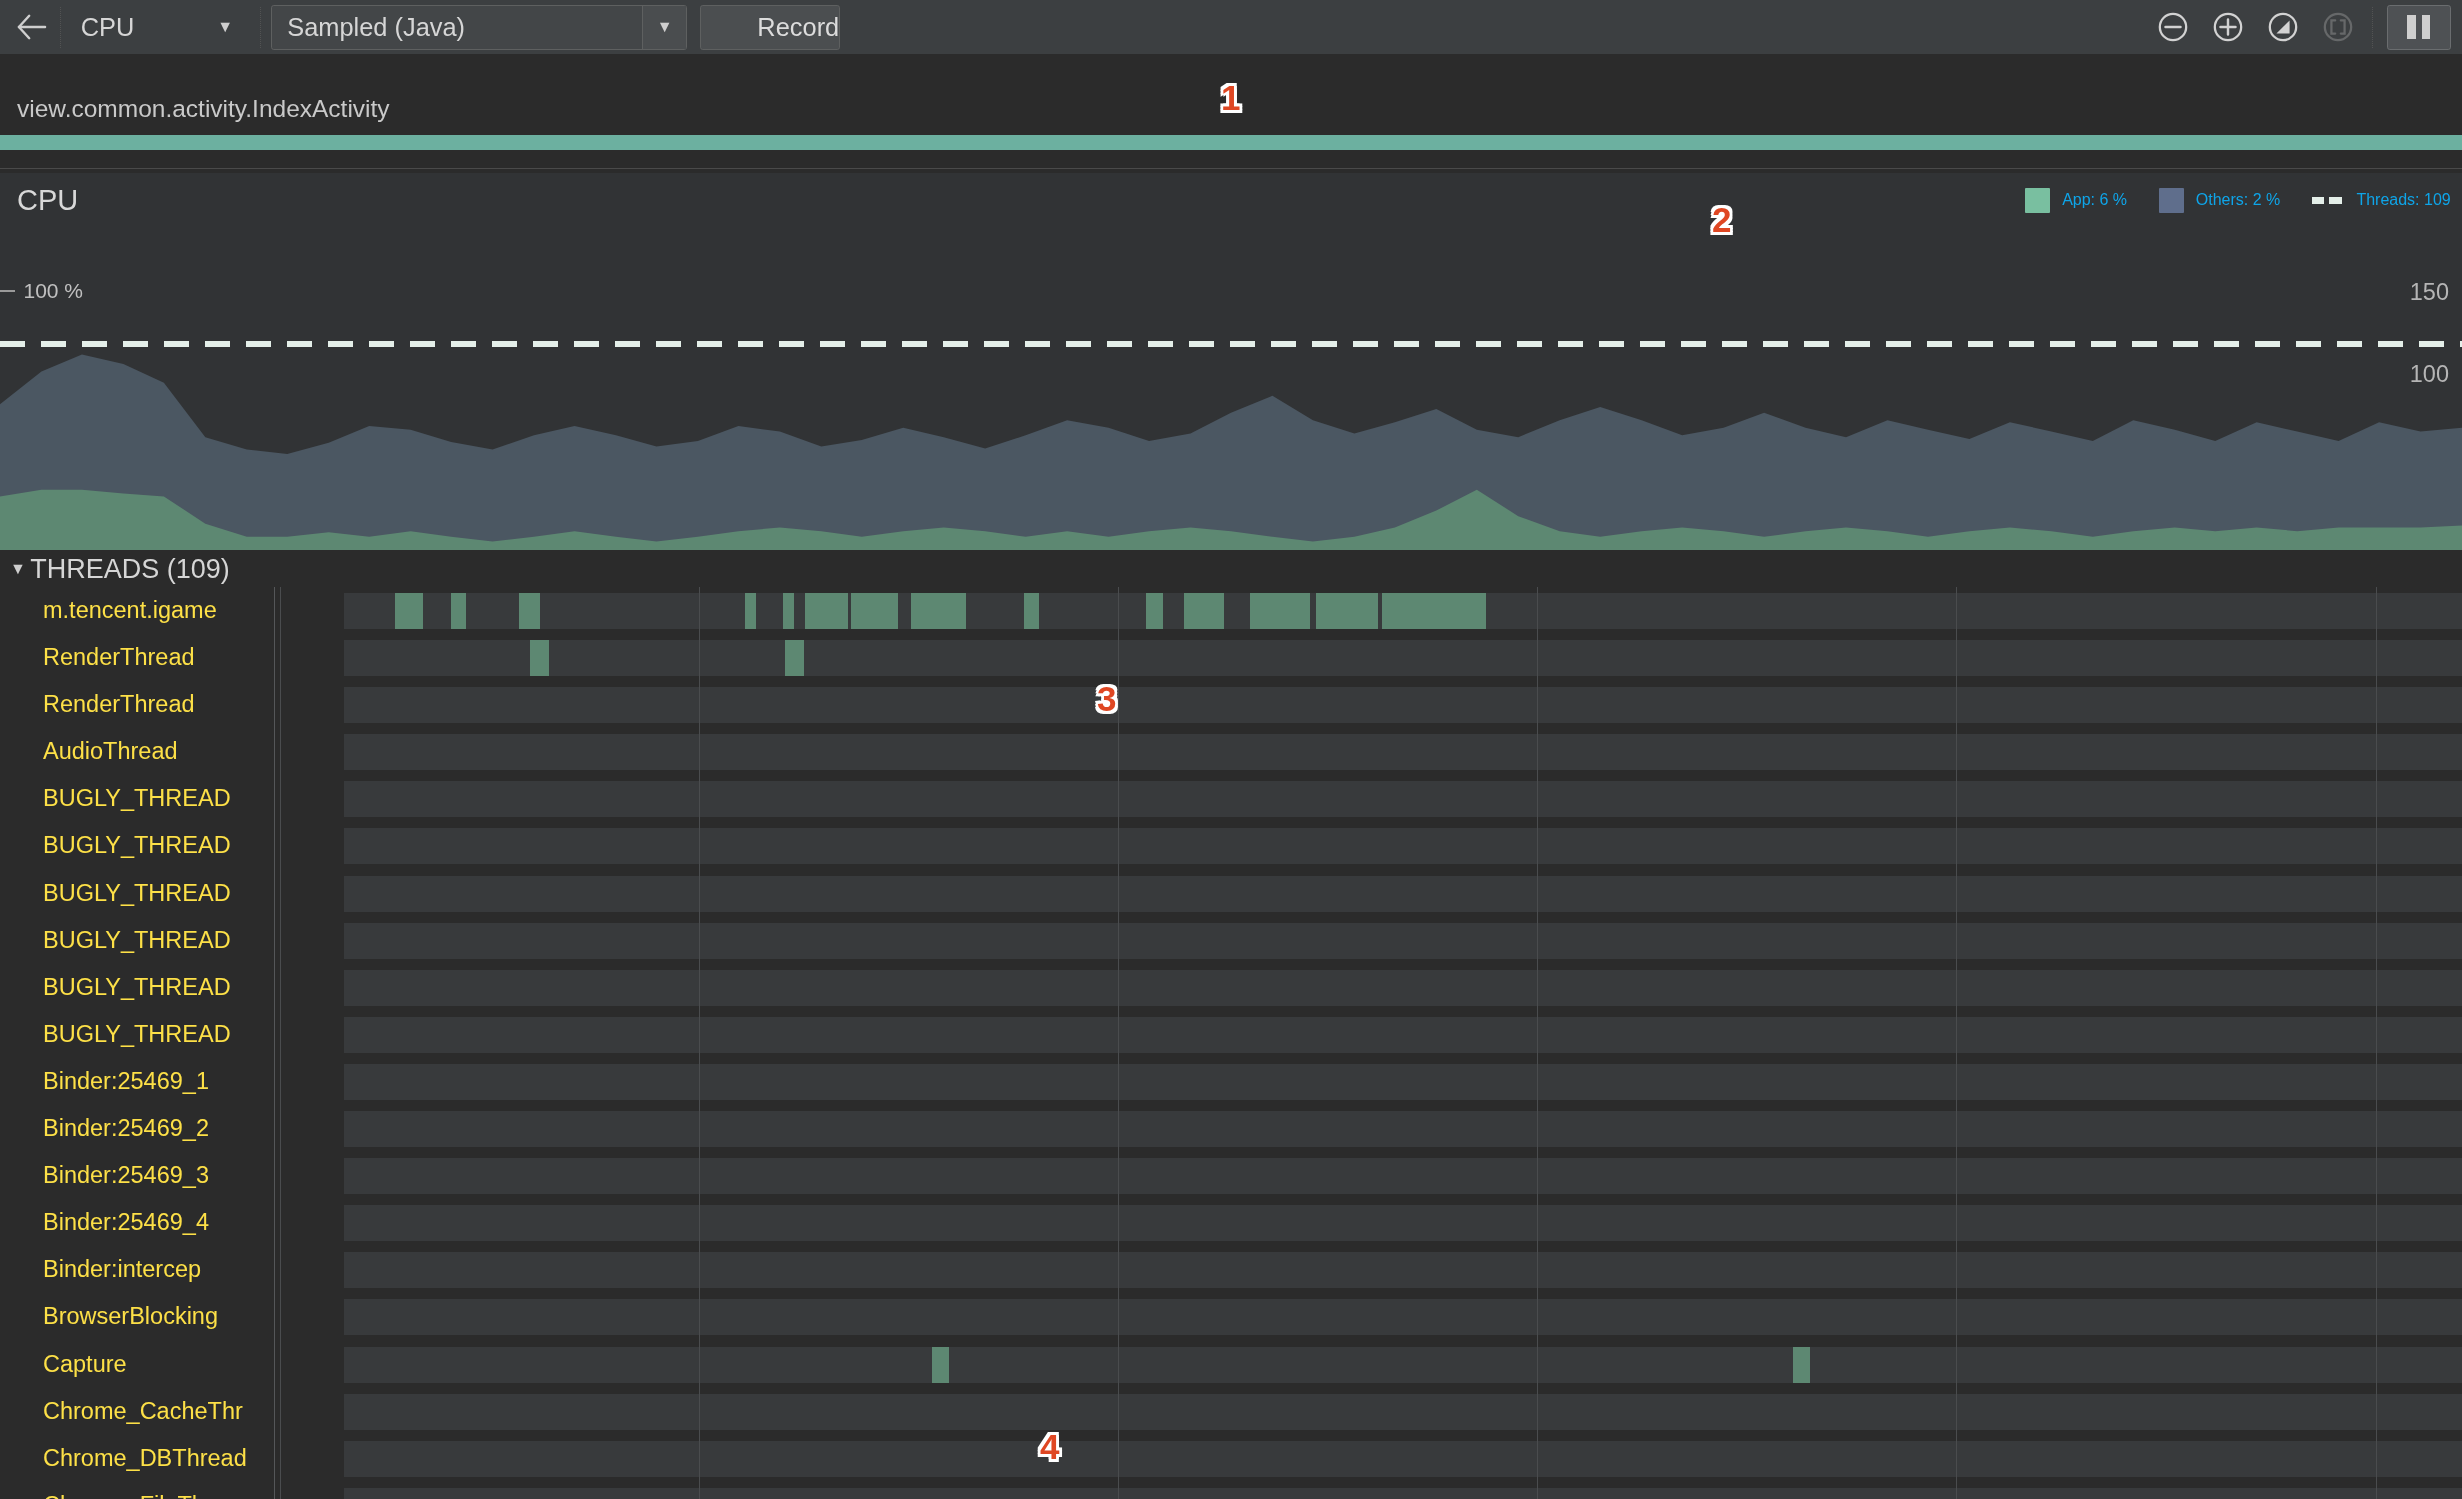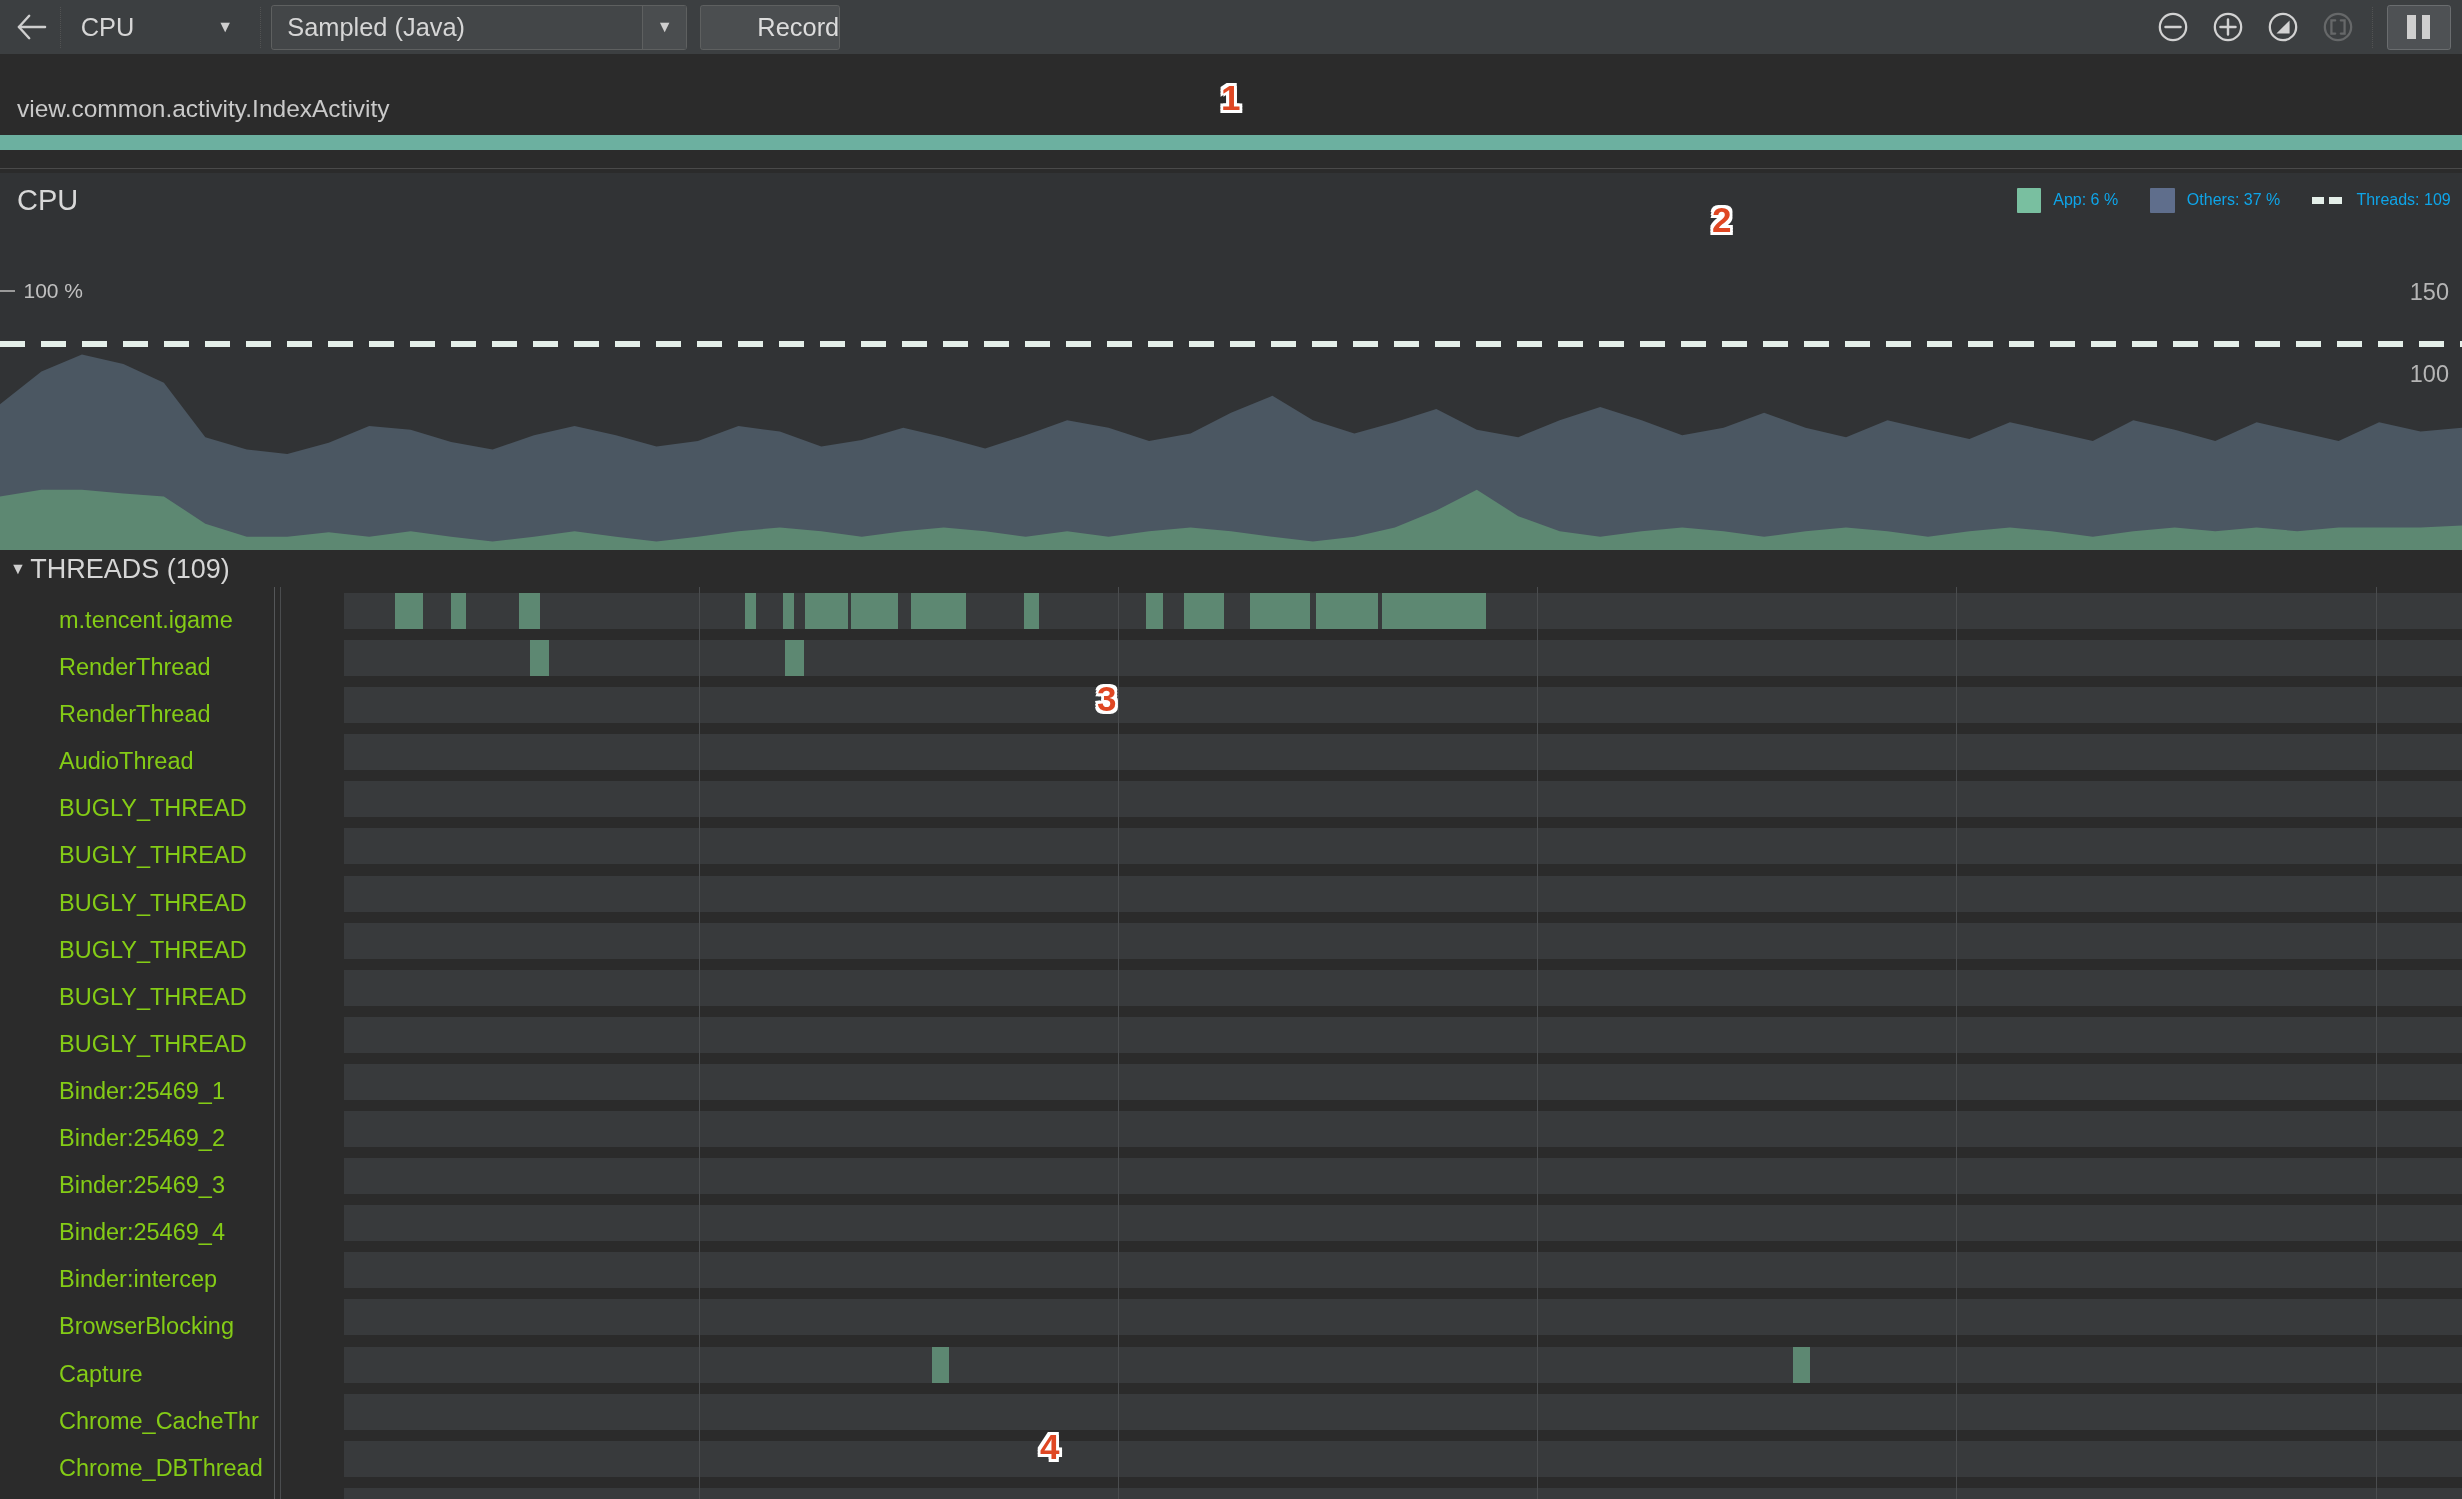--- a/index.html
+++ b/index.html
@@ -196,26 +196,26 @@
     width: 275px; height: 918px;
     background: #2b2b2b;
     z-index: 3;
   }
   .names-col::after {
     content: ""; position: absolute;
     right: 0; top: 0; width: 0.9px; height: 918px;
     background: #555759;
   }
   .thread-name {
-    position: absolute; left: 16px;
+    position: absolute; left: 0;
     width: 260px; height: 47px;
-    display: flex; align-items: flex-end;
+    display: flex; align-items: center;
     box-sizing: border-box;
     padding-left: 43px;
-    font-size: 23.5px; color: #84cc16;
+    font-size: 23.5px; color: #fde047;
     white-space: nowrap; overflow: hidden;
     cursor: pointer;
   }
   .tracks {
     position: absolute; left: 275px; top: 0;
     width: 2187px; height: 918px;
   }
   .track-row {
     position: absolute; left: 0;
     width: 2187px; height: 47px;
@@ -328,21 +328,21 @@
     <div class="cpu-panel">
       <div class="cpu-title">CPU</div>
 
       <div class="cpu-legend">
         <div class="lg-item">
           <span class="lg-swatch" style="background:#79bfa0;"></span>
           <span>App: 6 %</span>
         </div>
         <div class="lg-item">
           <span class="lg-swatch" style="background:#5f6e8c;"></span>
-          <span>Others: 37 %</span>
+          <span>Others: 2 %</span>
         </div>
         <div class="lg-item">
           <span class="lg-dashed">
             <i class="a"></i>
               <i class="b"></i>
           </span>
           <span>Threads: 109</span>
         </div>
       </div>
 

